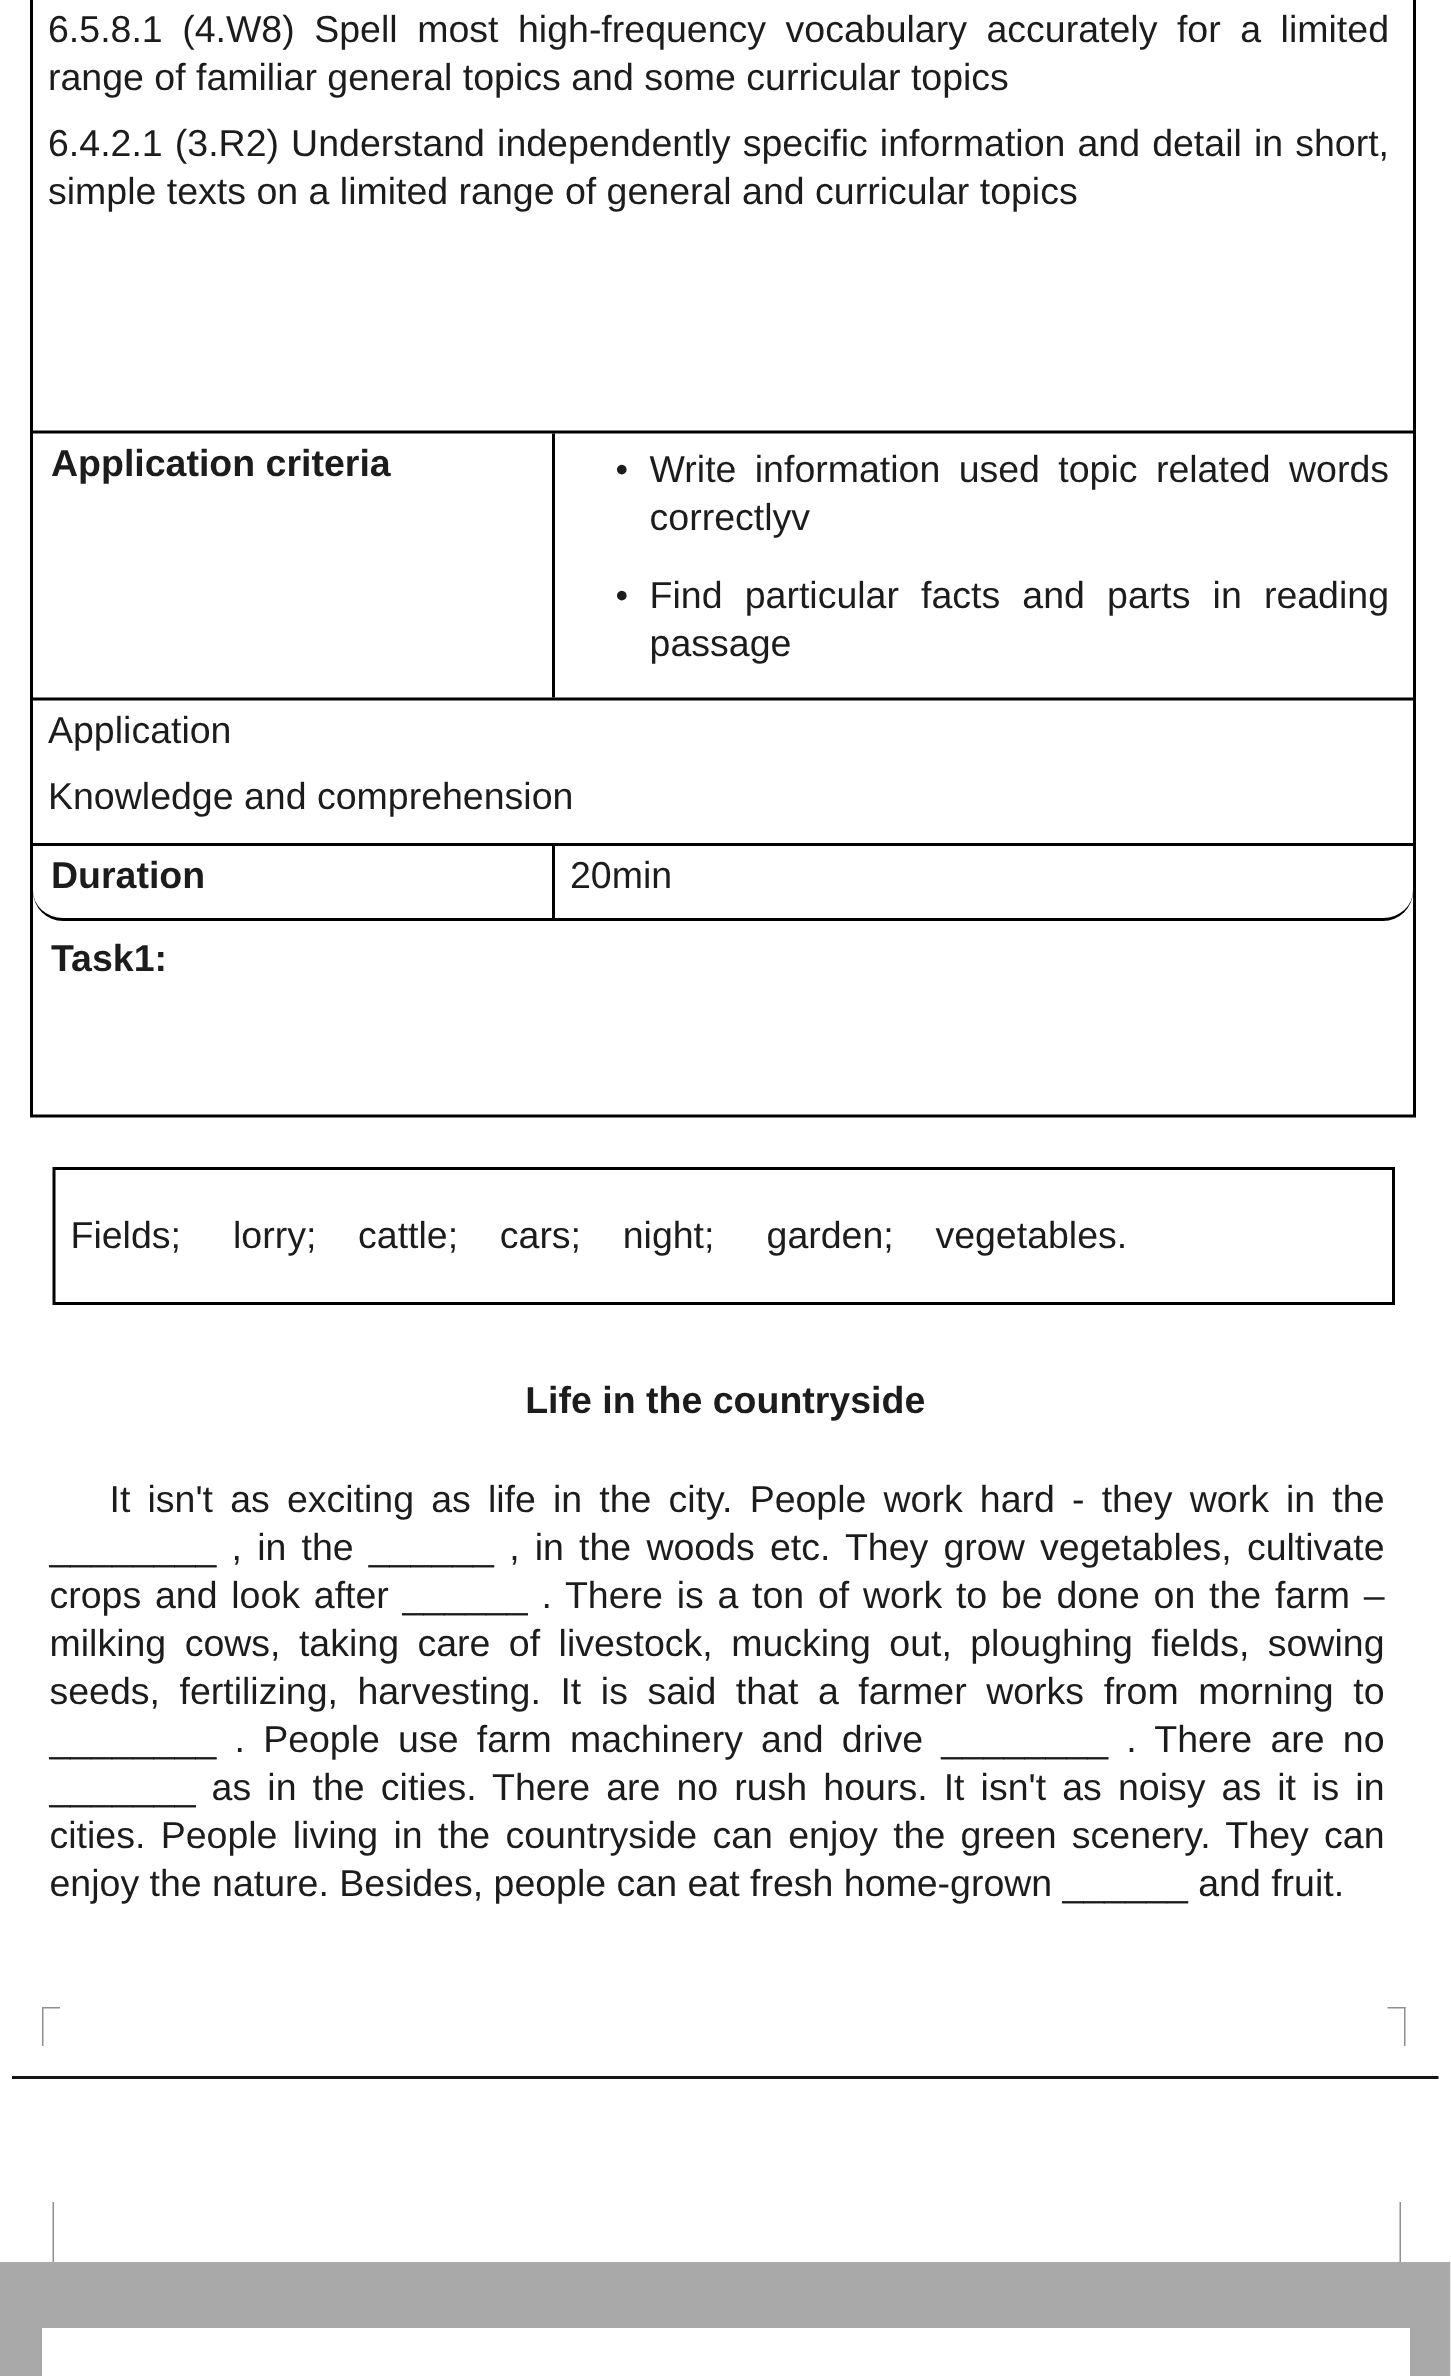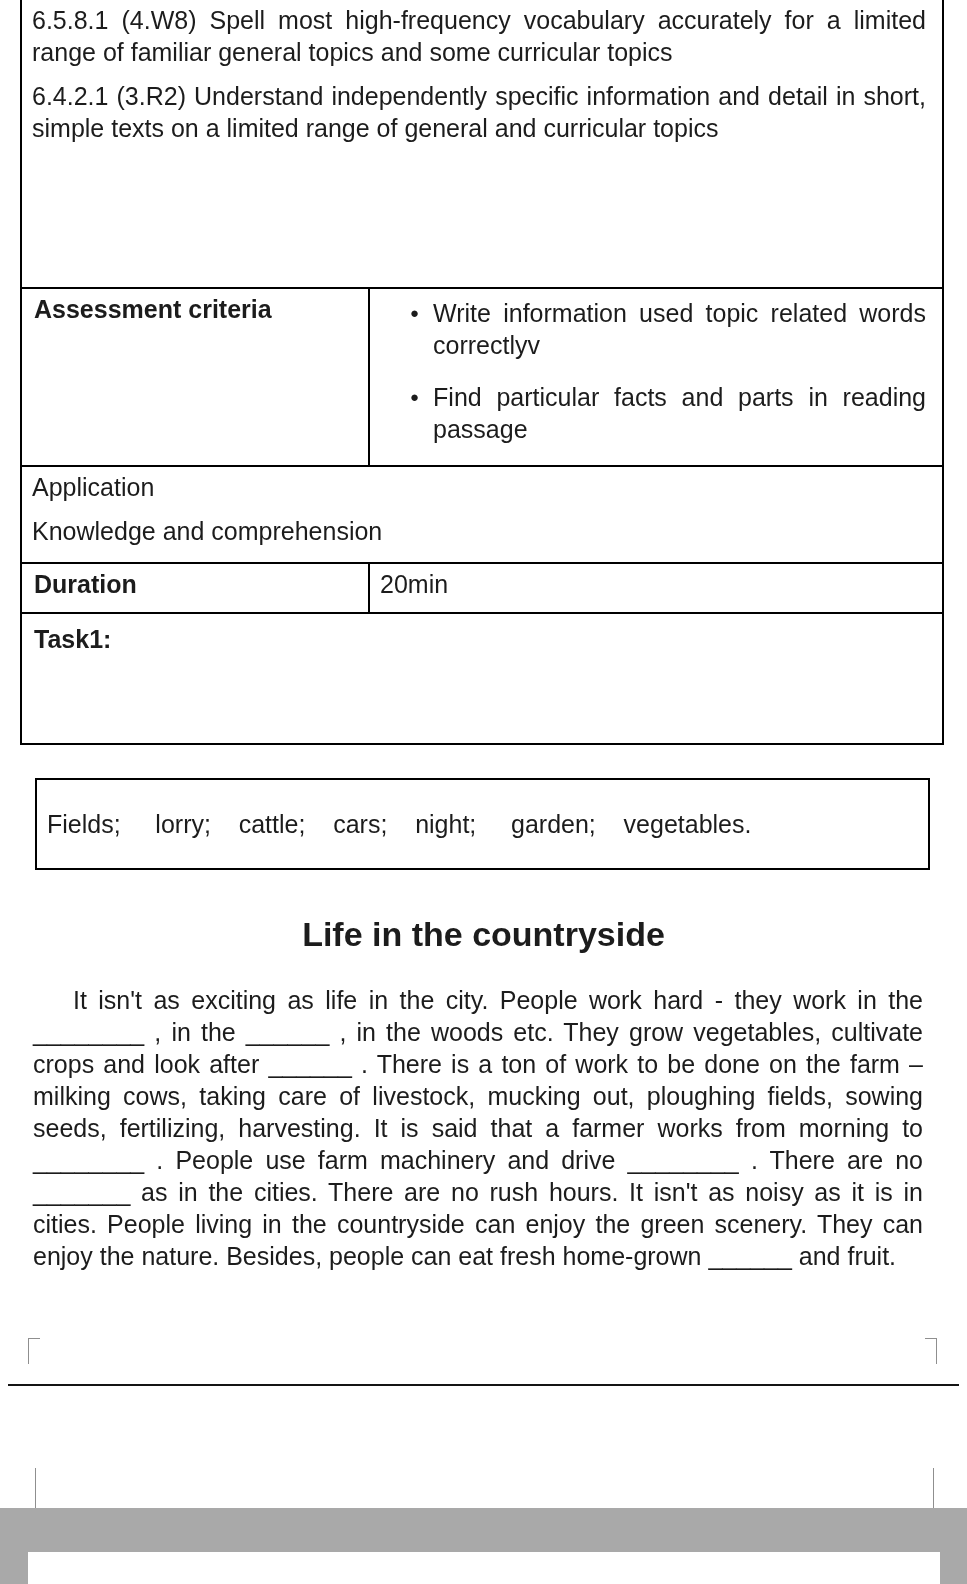--- a/index.html
+++ b/index.html
@@ -35,21 +35,21 @@
   }
   .cell-content {
     flex: 1 1 auto;
     padding: 4px 16px 0 10px;
     text-align: justify;
   }
   .cell-content p { margin: 0 0 12px 0; }
   .row-objectives { min-height: 289px; }
   .row-criteria   { min-height: 170px; }
   .row-thinking   { min-height: 97px; }
-  .row-duration   { min-height: 48px; }
+  .row-duration   { min-height: 48px; border-radius: 20px; }
 
   ul.bullets {
     list-style: none;
     margin: 4px 0 0 0;
     padding: 0 0 0 30px;
   }
   ul.bullets li {
     display: flex;
     gap: 14px;
     margin-bottom: 20px;
@@ -81,21 +81,21 @@
     border: 2px solid #000;
     padding: 28px 10px;
   }
   .word-box-text { white-space: pre-wrap; }
 
   
   .passage-title {
     margin: 48px 0 0 0;
     text-align: center;
     font-weight: bold;
-    font-size: 34px;
+    font-size: 25px;
   }
   .passage-body {
     margin: 34px 44px 0 33px;
     text-align: justify;
     text-indent: 40px;
   }
 
   
   .mark-bottom-left {
     position: absolute;
@@ -148,21 +148,21 @@
 <div class="tbl">
 
   <div class="trow row-objectives">
     <div class="cell-content">
       <p>6.5.8.1 (4.W8) Spell most high-frequency vocabulary accurately for a limited range of familiar general topics and some curricular topics</p>
       <p>6.4.2.1 (3.R2) Understand independently specific information and detail in short, simple texts on a limited range of general and curricular topics</p>
     </div>
   </div>
 
   <div class="trow row-criteria">
-    <div class="cell-label">Assessment criteria</div>
+    <div class="cell-label">Application criteria</div>
     <div class="cell-content">
       <ul class="bullets">
         <li>
           <span class="bullet-glyph">●</span>
           <span class="bullet-text">Write information used topic related words correctlyv</span>
         </li>
         <li>
           <span class="bullet-glyph">●</span>
           <span class="bullet-text">Find particular facts and parts in reading passage</span>
         </li>

